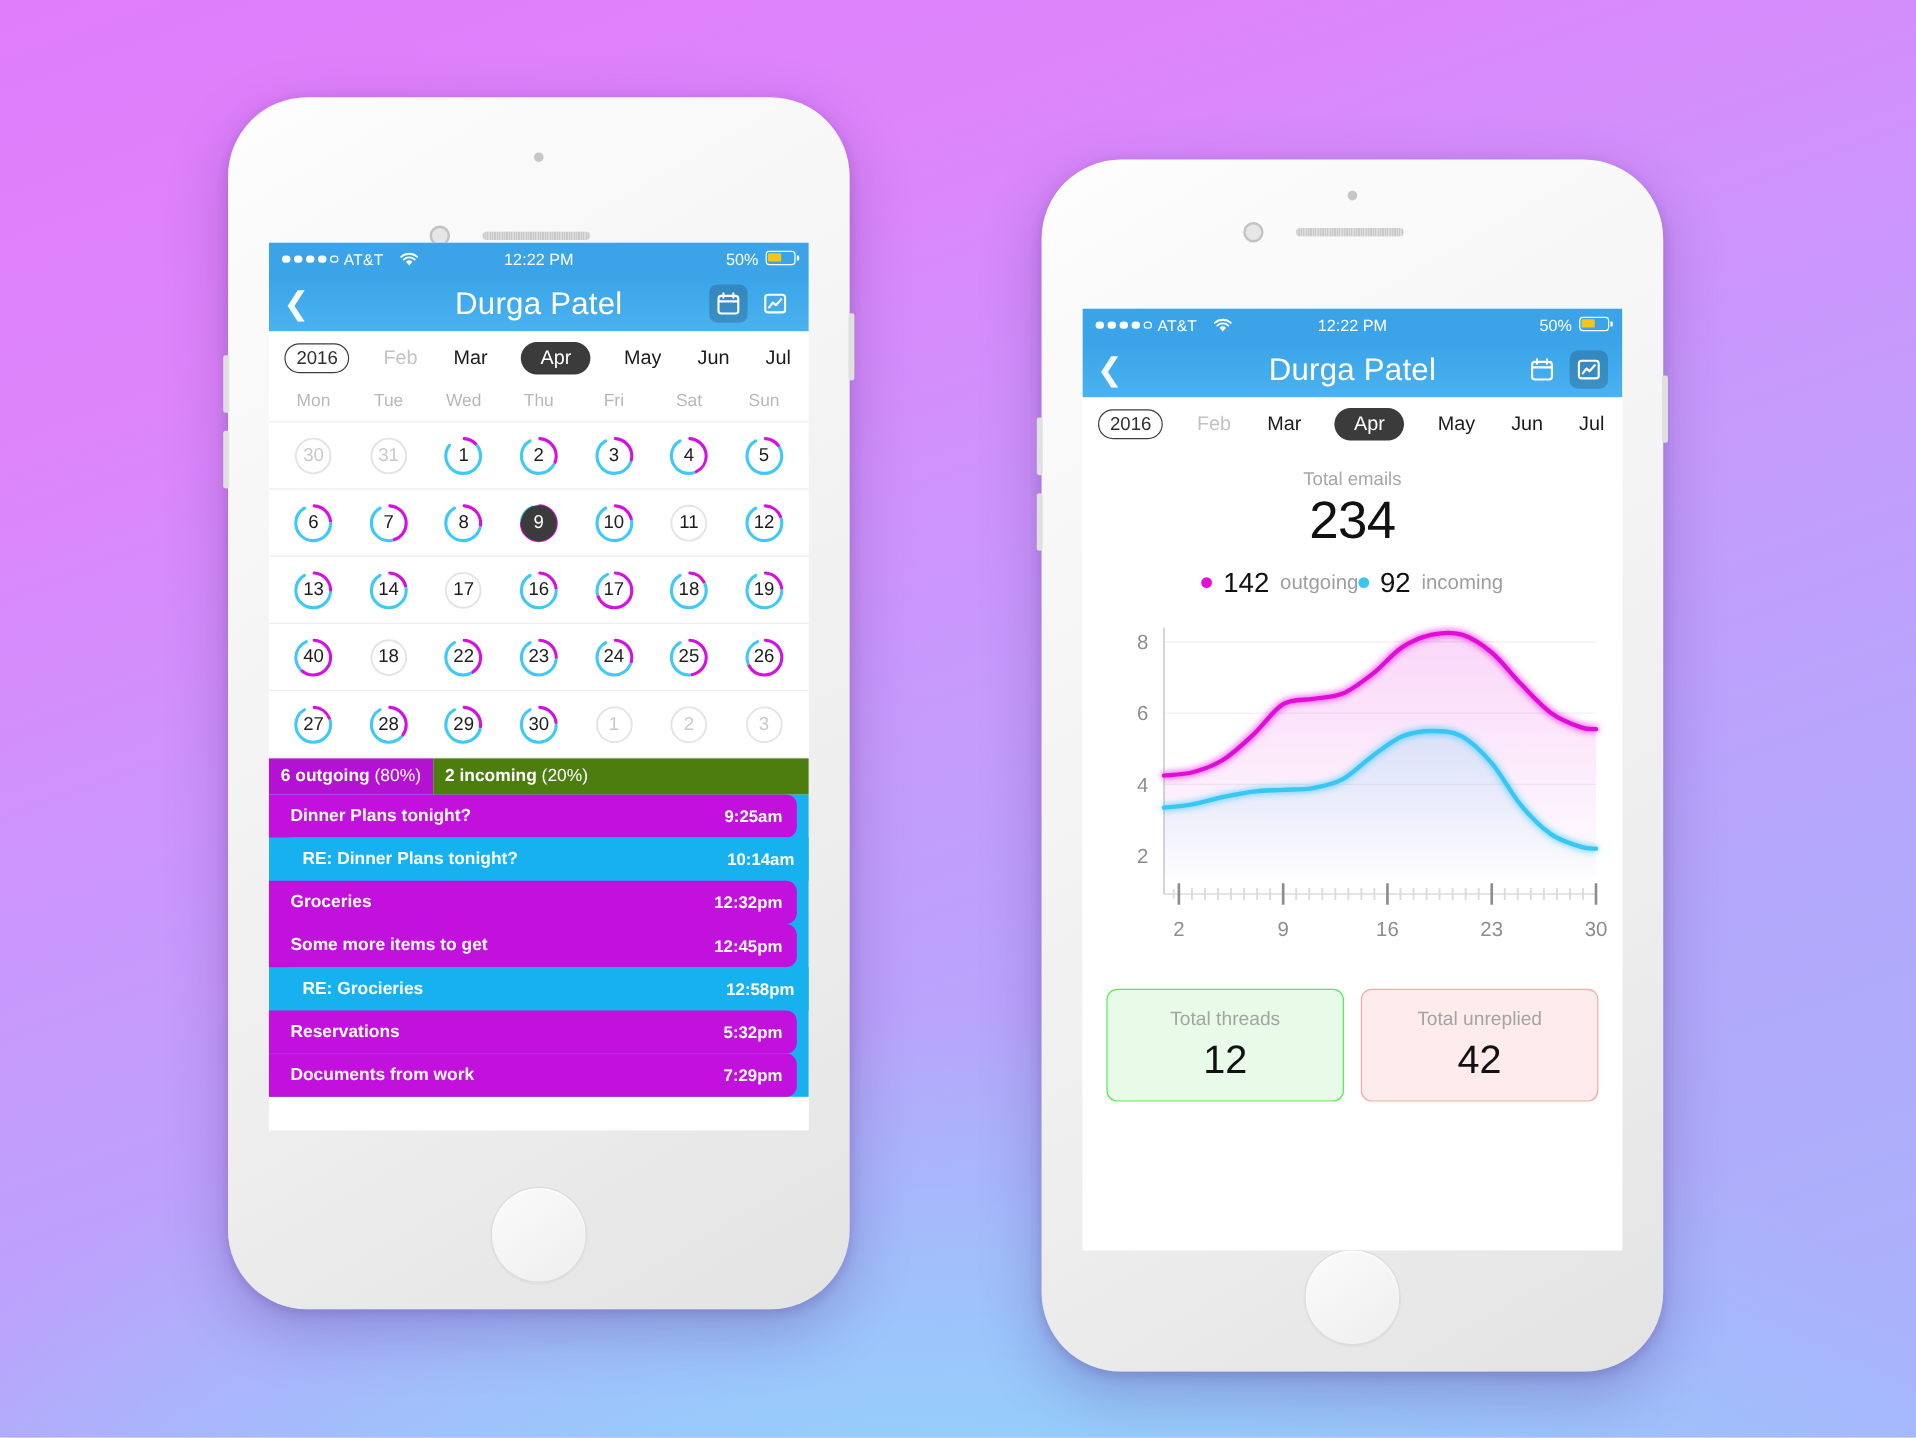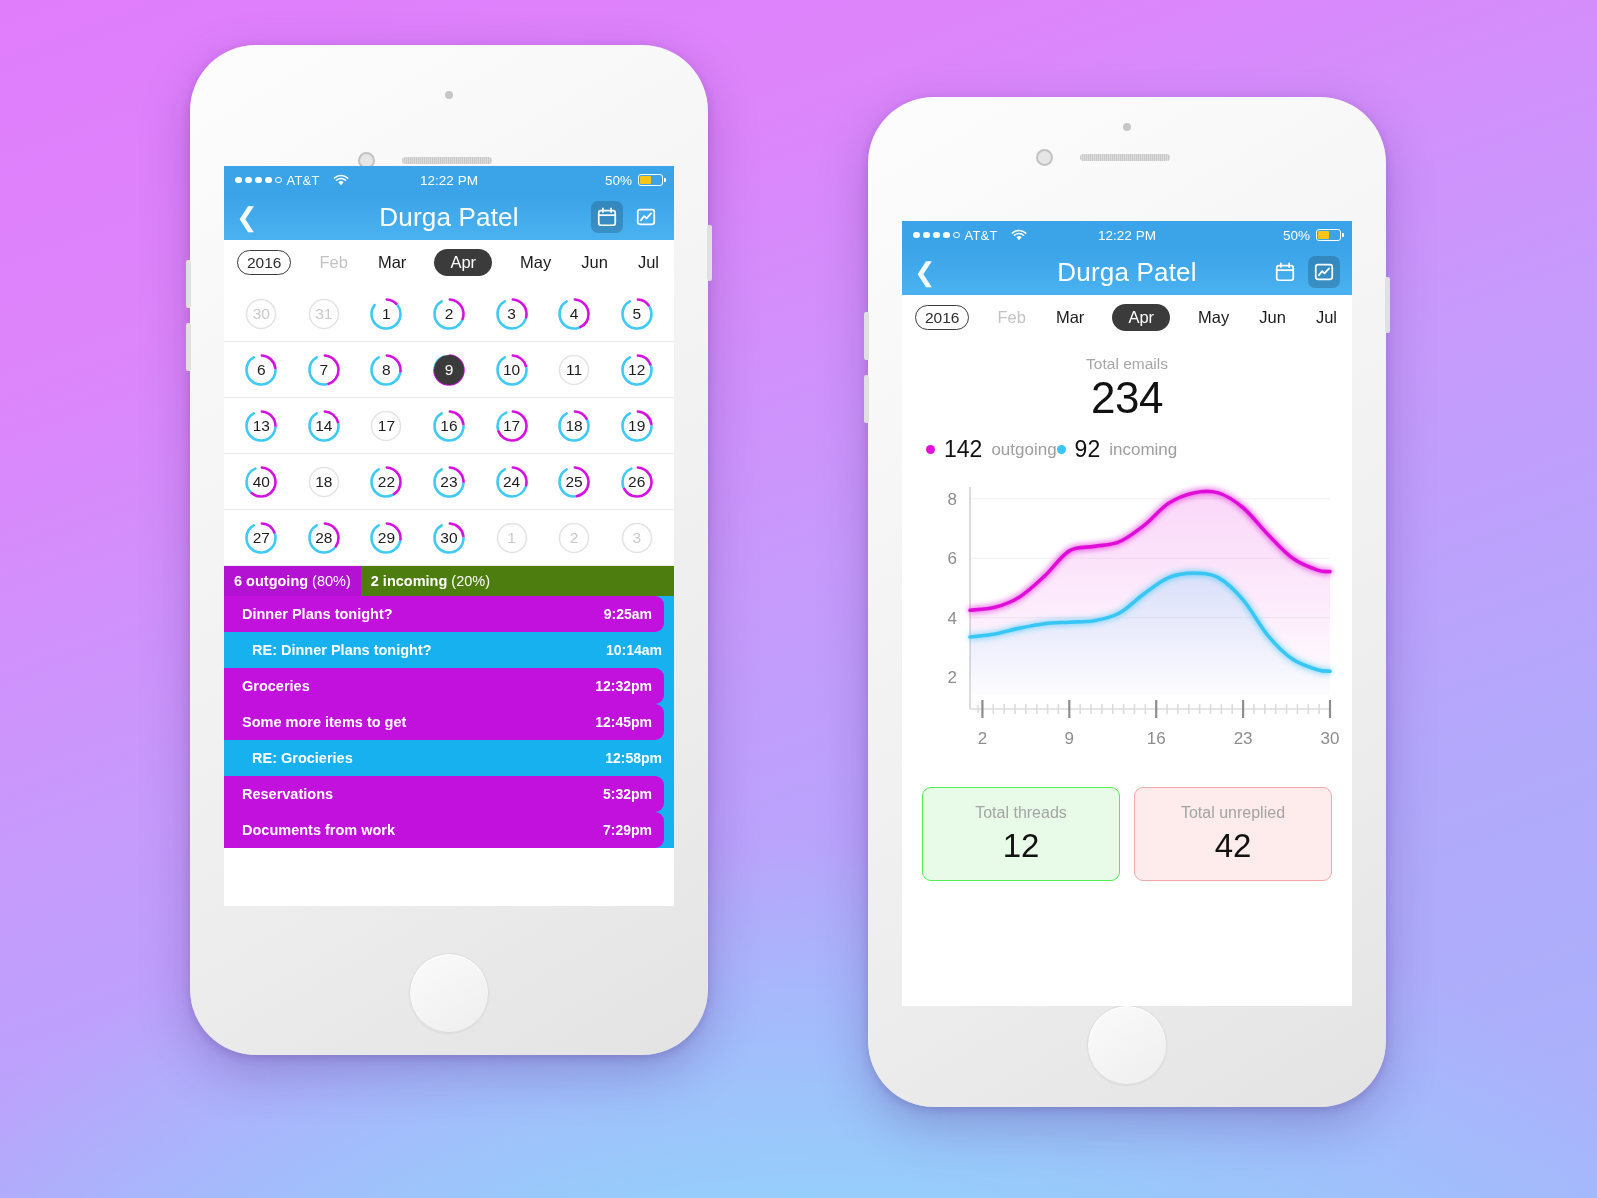--- a/index.html
+++ b/index.html
@@ -10,20 +10,21 @@
       radial-gradient(ellipse 110% 95% at 50% 125%, #8fd6fb 0%, #8fd6fb 18%, rgba(143,214,251,0) 58%),
       linear-gradient(160deg, #e07dfb 0%, #dd85fb 22%, #c79afc 48%, #b3a8fb 72%, #a8b4fb 100%);
     position: relative;
   }
 
   
   .phone {
     position: absolute;
     background: linear-gradient(150deg,#fdfdfd 0%,#f4f4f4 40%,#ededed 70%,#e3e3e3 100%);
     box-shadow: 0 18px 50px rgba(60,20,110,.25), 0 3px 10px rgba(60,20,110,.18);
+    margin-top: 36px;
   }
   .phone .side-btn {
     position: absolute; background: #e0e0e0; border-radius: 2px;
   }
   .speaker {
     position: absolute; background: #cfcfcf; border-radius: 4px;
     background-image: repeating-linear-gradient(90deg,#c9c9c9 0 1px,#dcdcdc 1px 2px);
   }
   .camera {
     position: absolute; border-radius: 50%;
@@ -45,21 +46,21 @@
     height: 28px; background: #3ba4e8;
     display: flex; align-items: center; color: #fff;
     font-size: 13.5px; position: relative; padding: 0 11px;
   }
   .sb-dots { display: flex; gap: 3.5px; align-items: center; margin-right: 5px; }
   .sb-dots i { width: 6.5px; height: 6.5px; border-radius: 50%; background: #fff; display: block; }
   .sb-dots i.hollow { background: transparent; border: 1.2px solid #fff; width: 6.5px; height: 6.5px; }
   .sb-carrier { font-size: 13px; letter-spacing: .2px; }
   .sb-wifi { margin-left: 13px; display: flex; align-items: flex-end; }
   .sb-time { position: absolute; left: 0; right: 0; text-align: center; font-size: 13.5px; }
-  .sb-right { margin-left: auto; display: flex; align-items: center; gap: 6px; z-index: 2; }
+  .sb-right { margin-left: auto; display: flex; align-items: flex-start; gap: 6px; z-index: 2; }
   .sb-batt { width: 25px; height: 12px; border: 1.3px solid #fff; border-radius: 3px; position: relative; padding: 1.2px; }
   .sb-batt::after { content:""; position:absolute; right:-4px; top:3.4px; width:2.2px; height:4px; background:#fff; border-radius:0 1px 1px 0; }
   .sb-batt b { display: block; height: 100%; width: 50%; background: #f5c518; border-radius: 1px; }
 
   
   .navbar {
     height: 46px; background: linear-gradient(180deg,#3ba4e8 0%,#4ab2f0 100%);
     display: flex; align-items: center; position: relative; padding: 0 12px; color: #fff;
   }
   .nav-back { font-size: 26px; font-weight: 300; line-height: 1; cursor: pointer; opacity: .95; }
@@ -126,21 +127,21 @@
     padding: 10px 12px 10px 18px; color: #fff; font-size: 14.5px; font-weight: bold;
   }
   .msg.out { background: #c210dd; border-radius: 0 9px 9px 0; margin-right: 10px; }
   .msg.in  { background: #18b1ef; border-radius: 9px 0 0 9px; margin-left: 10px; }
   .msg .tm { font-size: 14px; }
 
   
   .statswrap { padding: 14px 16px 0 16px; background: #fff; }
   .tot-label { text-align: center; color: #a7a7a7; font-size: 15.5px; }
   .tot-value { text-align: center; font-size: 44px; font-weight: 400; color: #111; line-height: 1.12; letter-spacing: -.5px; }
-  .legend { display: flex; justify-content: flex-start; padding: 14px 8px 0 8px; }
+  .legend { display: flex; justify-content: center; padding: 14px 8px 0 8px; }
   .leg { display: flex; align-items: center; gap: 9px; }
   .leg .dot { width: 9px; height: 9px; border-radius: 50%; display: block; }
   .leg .num { font-size: 23px; color: #111; }
   .leg .cap { font-size: 17px; color: #9e9e9e; }
 
   .chartbox { padding: 10px 6px 0 6px; }
   .cards { display: flex; gap: 14px; padding: 10px 4px 0 4px; }
   .card {
     flex: 1; border-radius: 9px; text-align: center; padding: 16px 4px 18px 4px;
   }
@@ -211,20 +212,29 @@
     <div class="monthstrip">
       <span class="yearpill">2016</span>
       <span class="mon dim">Feb</span>
       <span class="mon">Mar</span>
       <span class="mon sel">Apr</span>
       <span class="mon">May</span>
       <span class="mon">Jun</span>
       <span class="mon">Jul</span>
     </div>
 
+    <div class="dow">
+      <span>Mon</span>
+      <span>Tue</span>
+      <span>Wed</span>
+      <span>Thu</span>
+      <span>Fri</span>
+      <span>Sat</span>
+      <span>Sun</span>
+    </div>
 
     <div id="calendar-grid">
         <div class="weekrow">
           <div class="daycell out">
             <svg width="34" height="34" viewBox="0 0 34 34">
               <circle cx="17" cy="17" r="14.5" fill="none" stroke="#e4e4e4" stroke-width="1.6"></circle>
             </svg>
             <span class="daynum">30</span>
           </div>
           <div class="daycell out">

